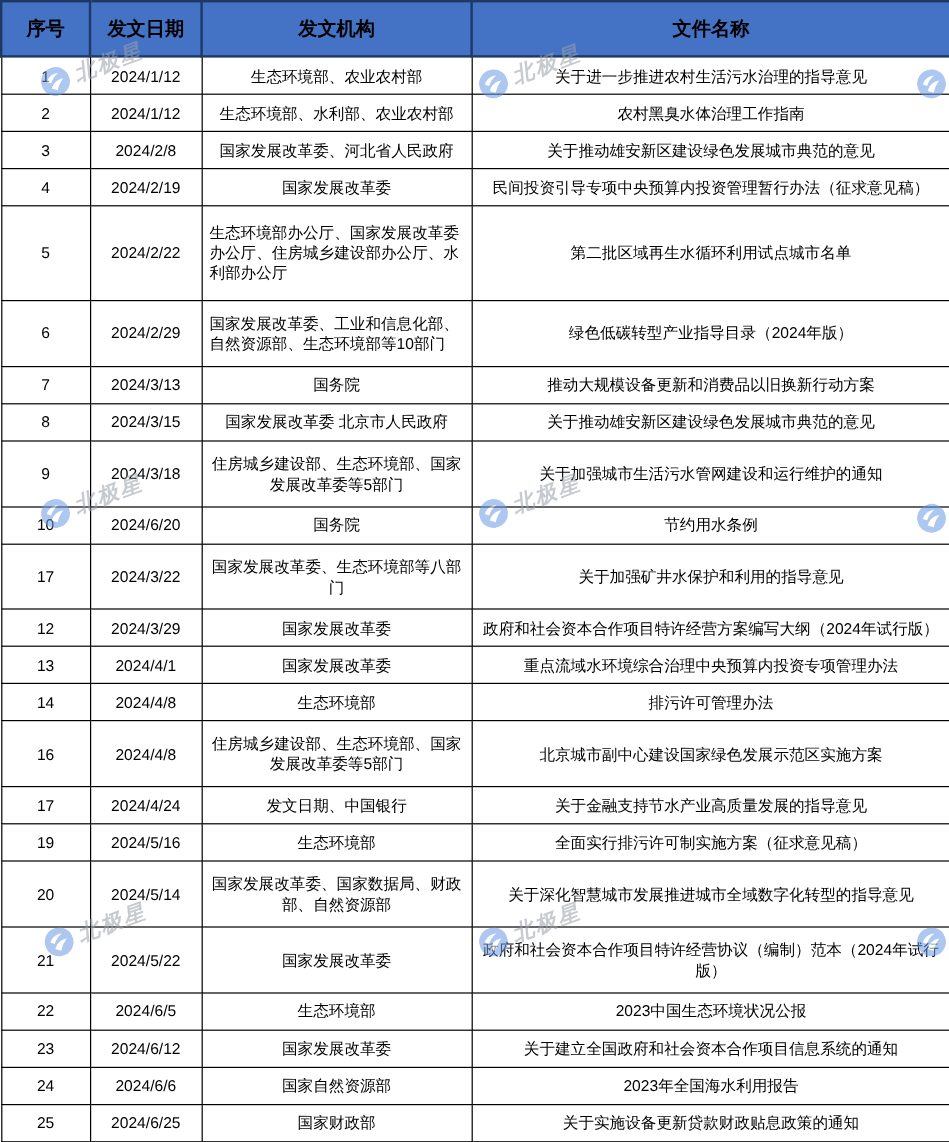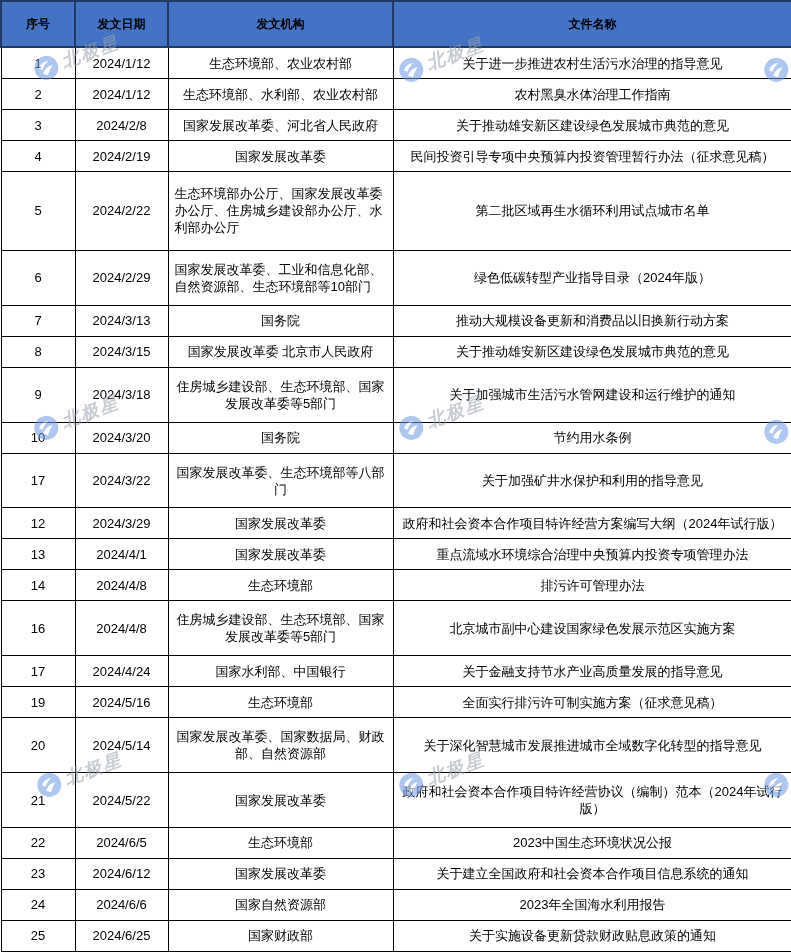--- a/index.html
+++ b/index.html
@@ -19,21 +19,21 @@
     height: 952px;
   }
   col.c-no   { width: 74px; }
   col.c-date { width: 93px; }
   col.c-org  { width: 225px; }
   col.c-title{ width: 399px; }
   thead th {
     background: #4472C4;
     border: 2px solid #1F3864;
     color: #000000;
-    font-size: 12px;
+    font-size: 16px;
     font-weight: bold;
     height: 46px;
     text-align: center;
     vertical-align: middle;
     padding: 2px 4px;
   }
   tbody td {
     border: 1px solid #000000;
     color: #000000;
     font-size: 13px;
@@ -148,21 +148,21 @@
 
     <tr>
       <td>9</td>
       <td>2024/3/18</td>
       <td>住房城乡建设部、生态环境部、国家发展改革委等5部门</td>
       <td>关于加强城市生活污水管网建设和运行维护的通知</td>
     </tr>
 
     <tr>
       <td>10</td>
-      <td>2024/3/20</td>
+      <td>2024/6/20</td>
       <td>国务院</td>
       <td>节约用水条例</td>
     </tr>
 
     <tr>
       <td>17</td>
       <td>2024/3/22</td>
       <td>国家发展改革委、生态环境部等八部门</td>
       <td>关于加强矿井水保护和利用的指导意见</td>
     </tr>
@@ -192,21 +192,21 @@
     <tr>
       <td>16</td>
       <td>2024/4/8</td>
       <td>住房城乡建设部、生态环境部、国家发展改革委等5部门</td>
       <td>北京城市副中心建设国家绿色发展示范区实施方案</td>
     </tr>
 
     <tr>
       <td>17</td>
       <td>2024/4/24</td>
-      <td>国家水利部、中国银行</td>
+      <td>发文日期、中国银行</td>
       <td>关于金融支持节水产业高质量发展的指导意见</td>
     </tr>
 
 
     <tr>
       <td>19</td>
       <td>2024/5/16</td>
       <td>生态环境部</td>
       <td>全面实行排污许可制实施方案（征求意见稿）</td>
     </tr>

